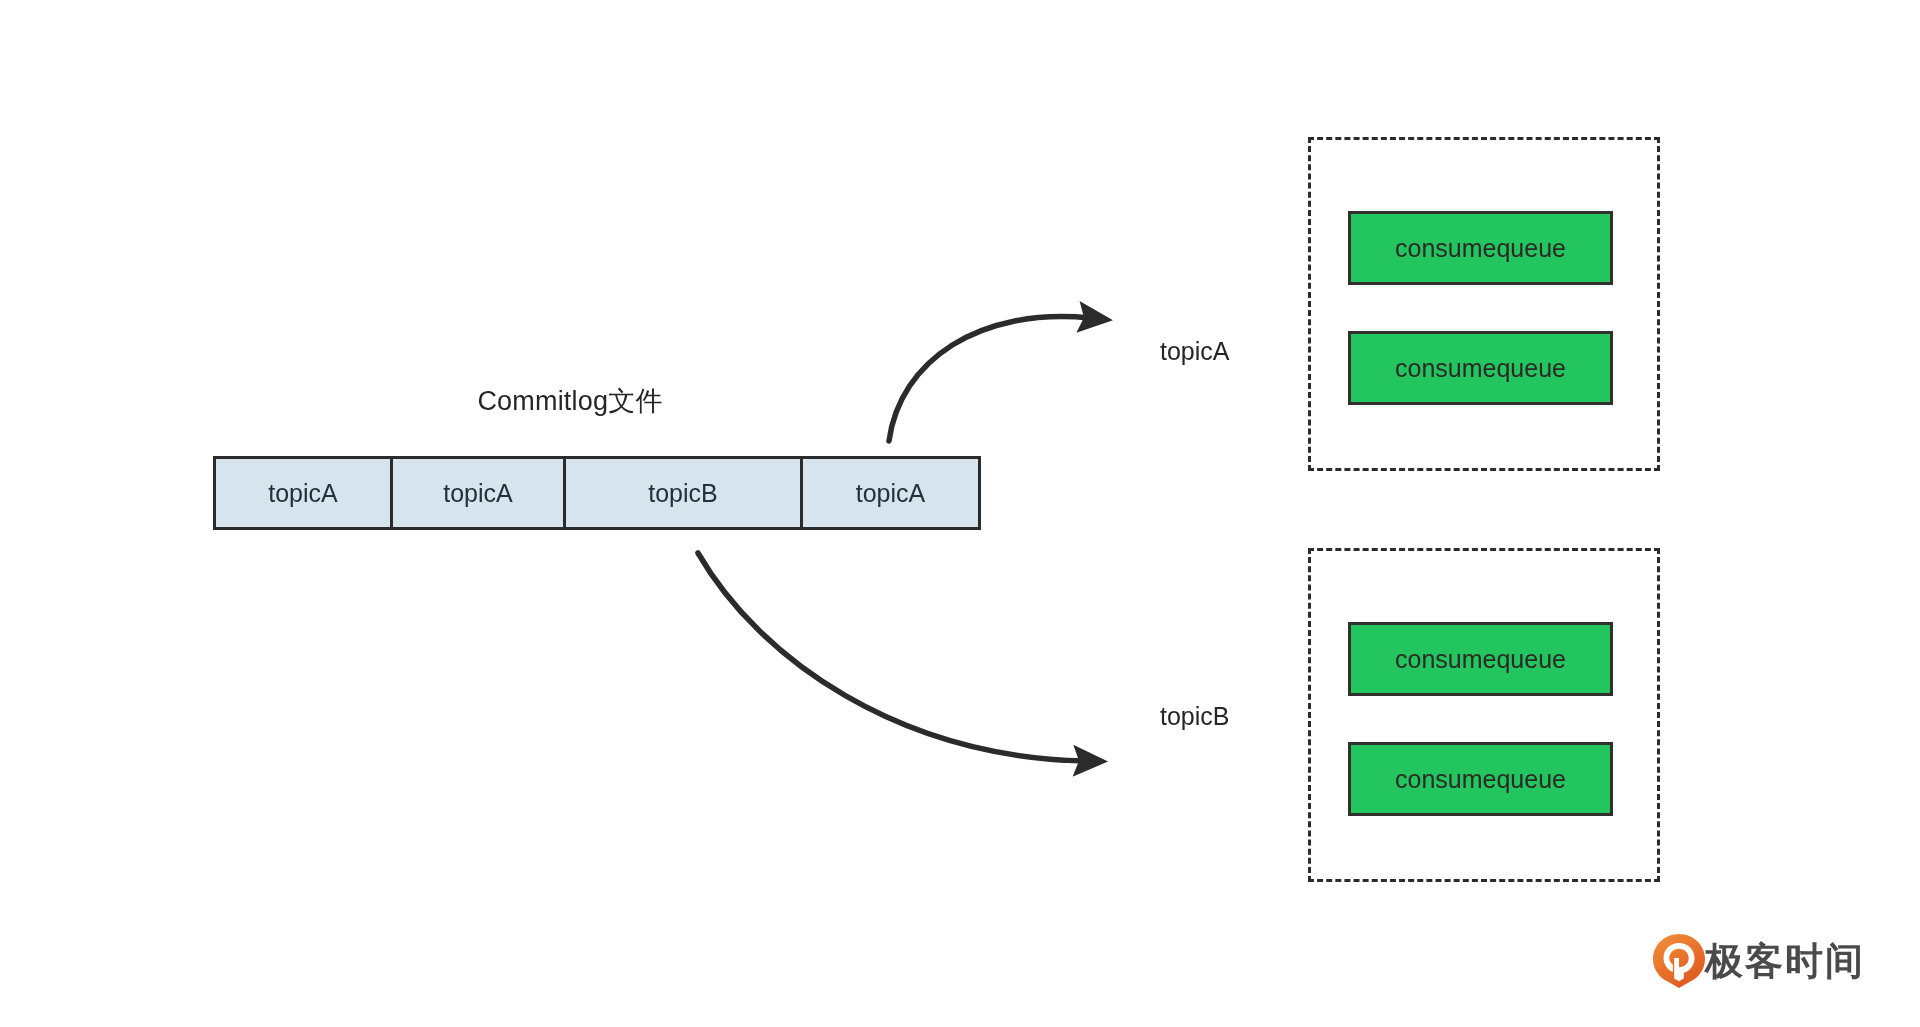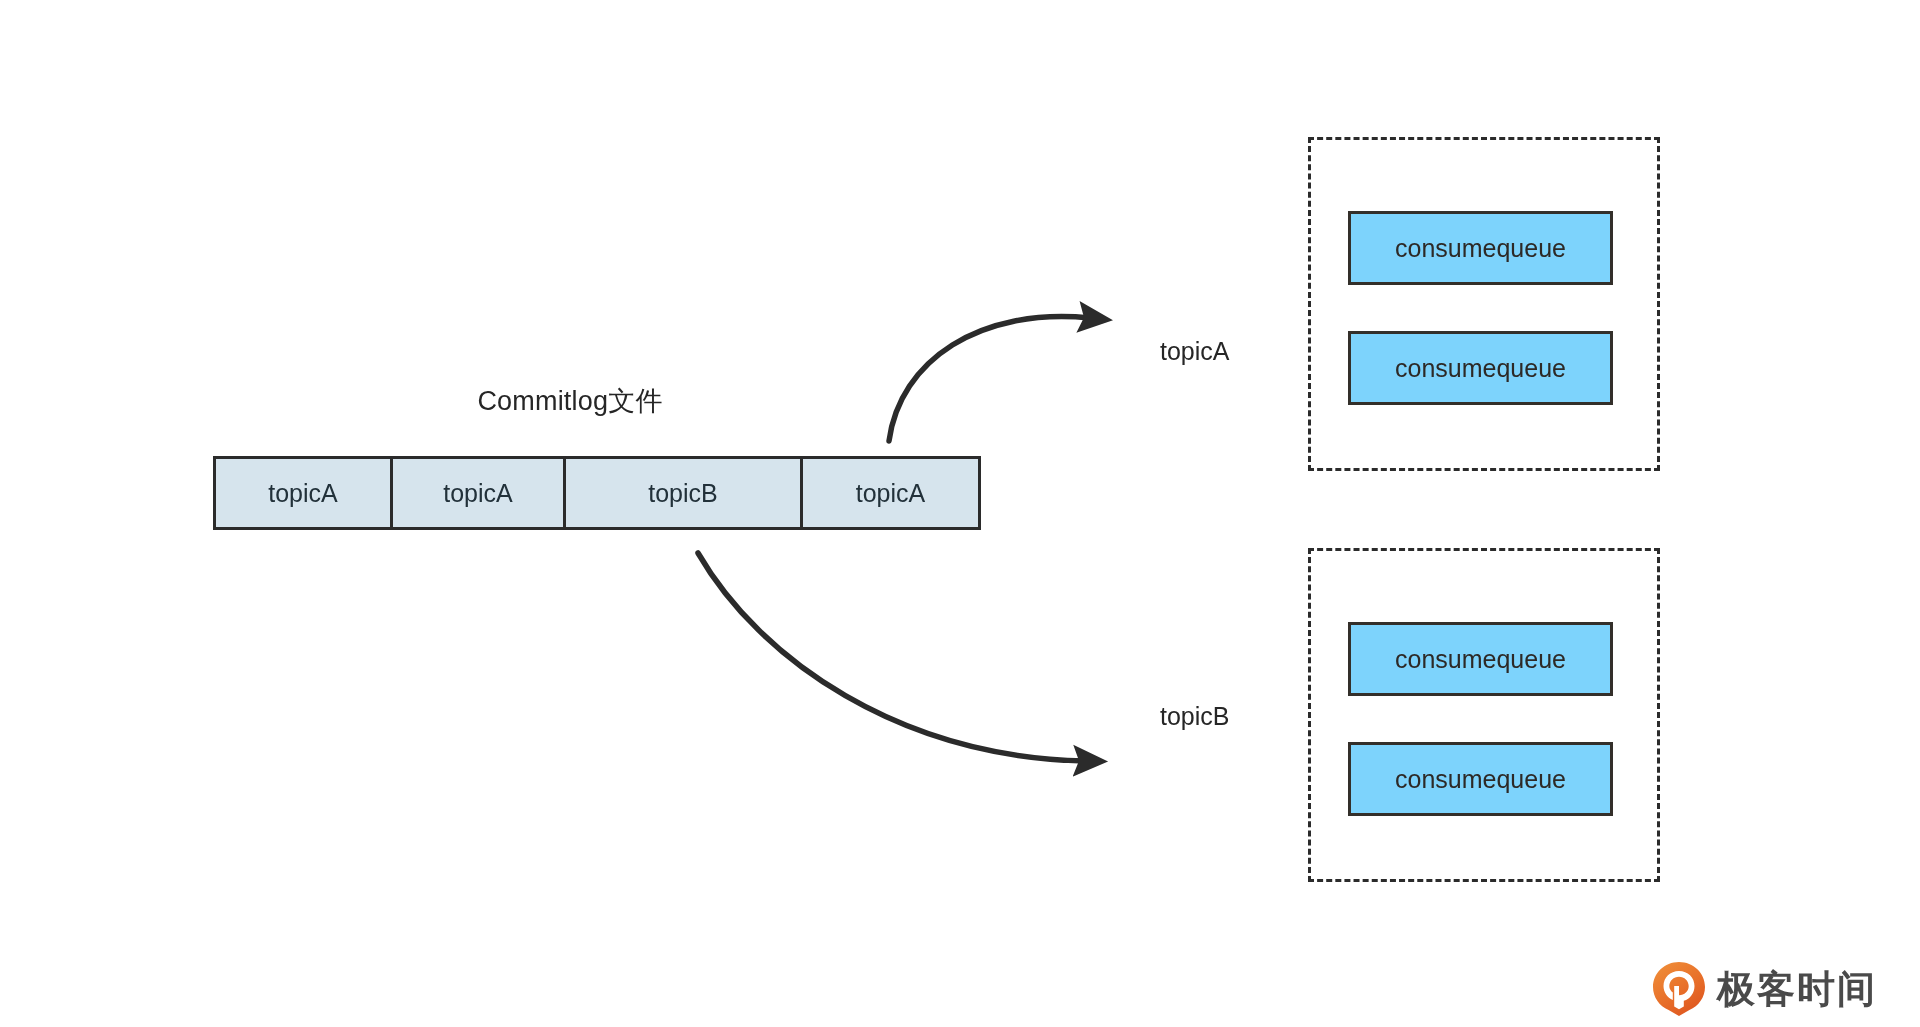--- a/index.html
+++ b/index.html
@@ -85,40 +85,39 @@
   #topic-group-0 { top: 137px; }
   #topic-group-1 { top: 548px; }
 
   .consumequeue-box {
     position: absolute;
     left: 37px;
     width: 265px;
     height: 74px;
     box-sizing: border-box;
     border: 3px solid #332f2a;
-    background: #7dd3fc;
+    background: #22c55e;
     display: flex;
     align-items: center;
     justify-content: center;
     font-size: 25px;
     color: #2d2926;
     white-space: nowrap;
   }
   .consumequeue-box.slot-0 { top: 71px; }
   .consumequeue-box.slot-1 { top: 191px; }
 
   
   #brand-logo {
     position: absolute;
     left: 1653px;
     top: 934px;
     display: flex;
     align-items: center;
-    gap: 12px;
-    margin-top: 28px;
+    gap: 0;
   }
   #brand-mark {
     width: 52px;
     height: 54px;
     flex: none;
   }
   #brand-text {
     font-size: 38px;
     font-weight: bold;
     color: #4a4a4a;

